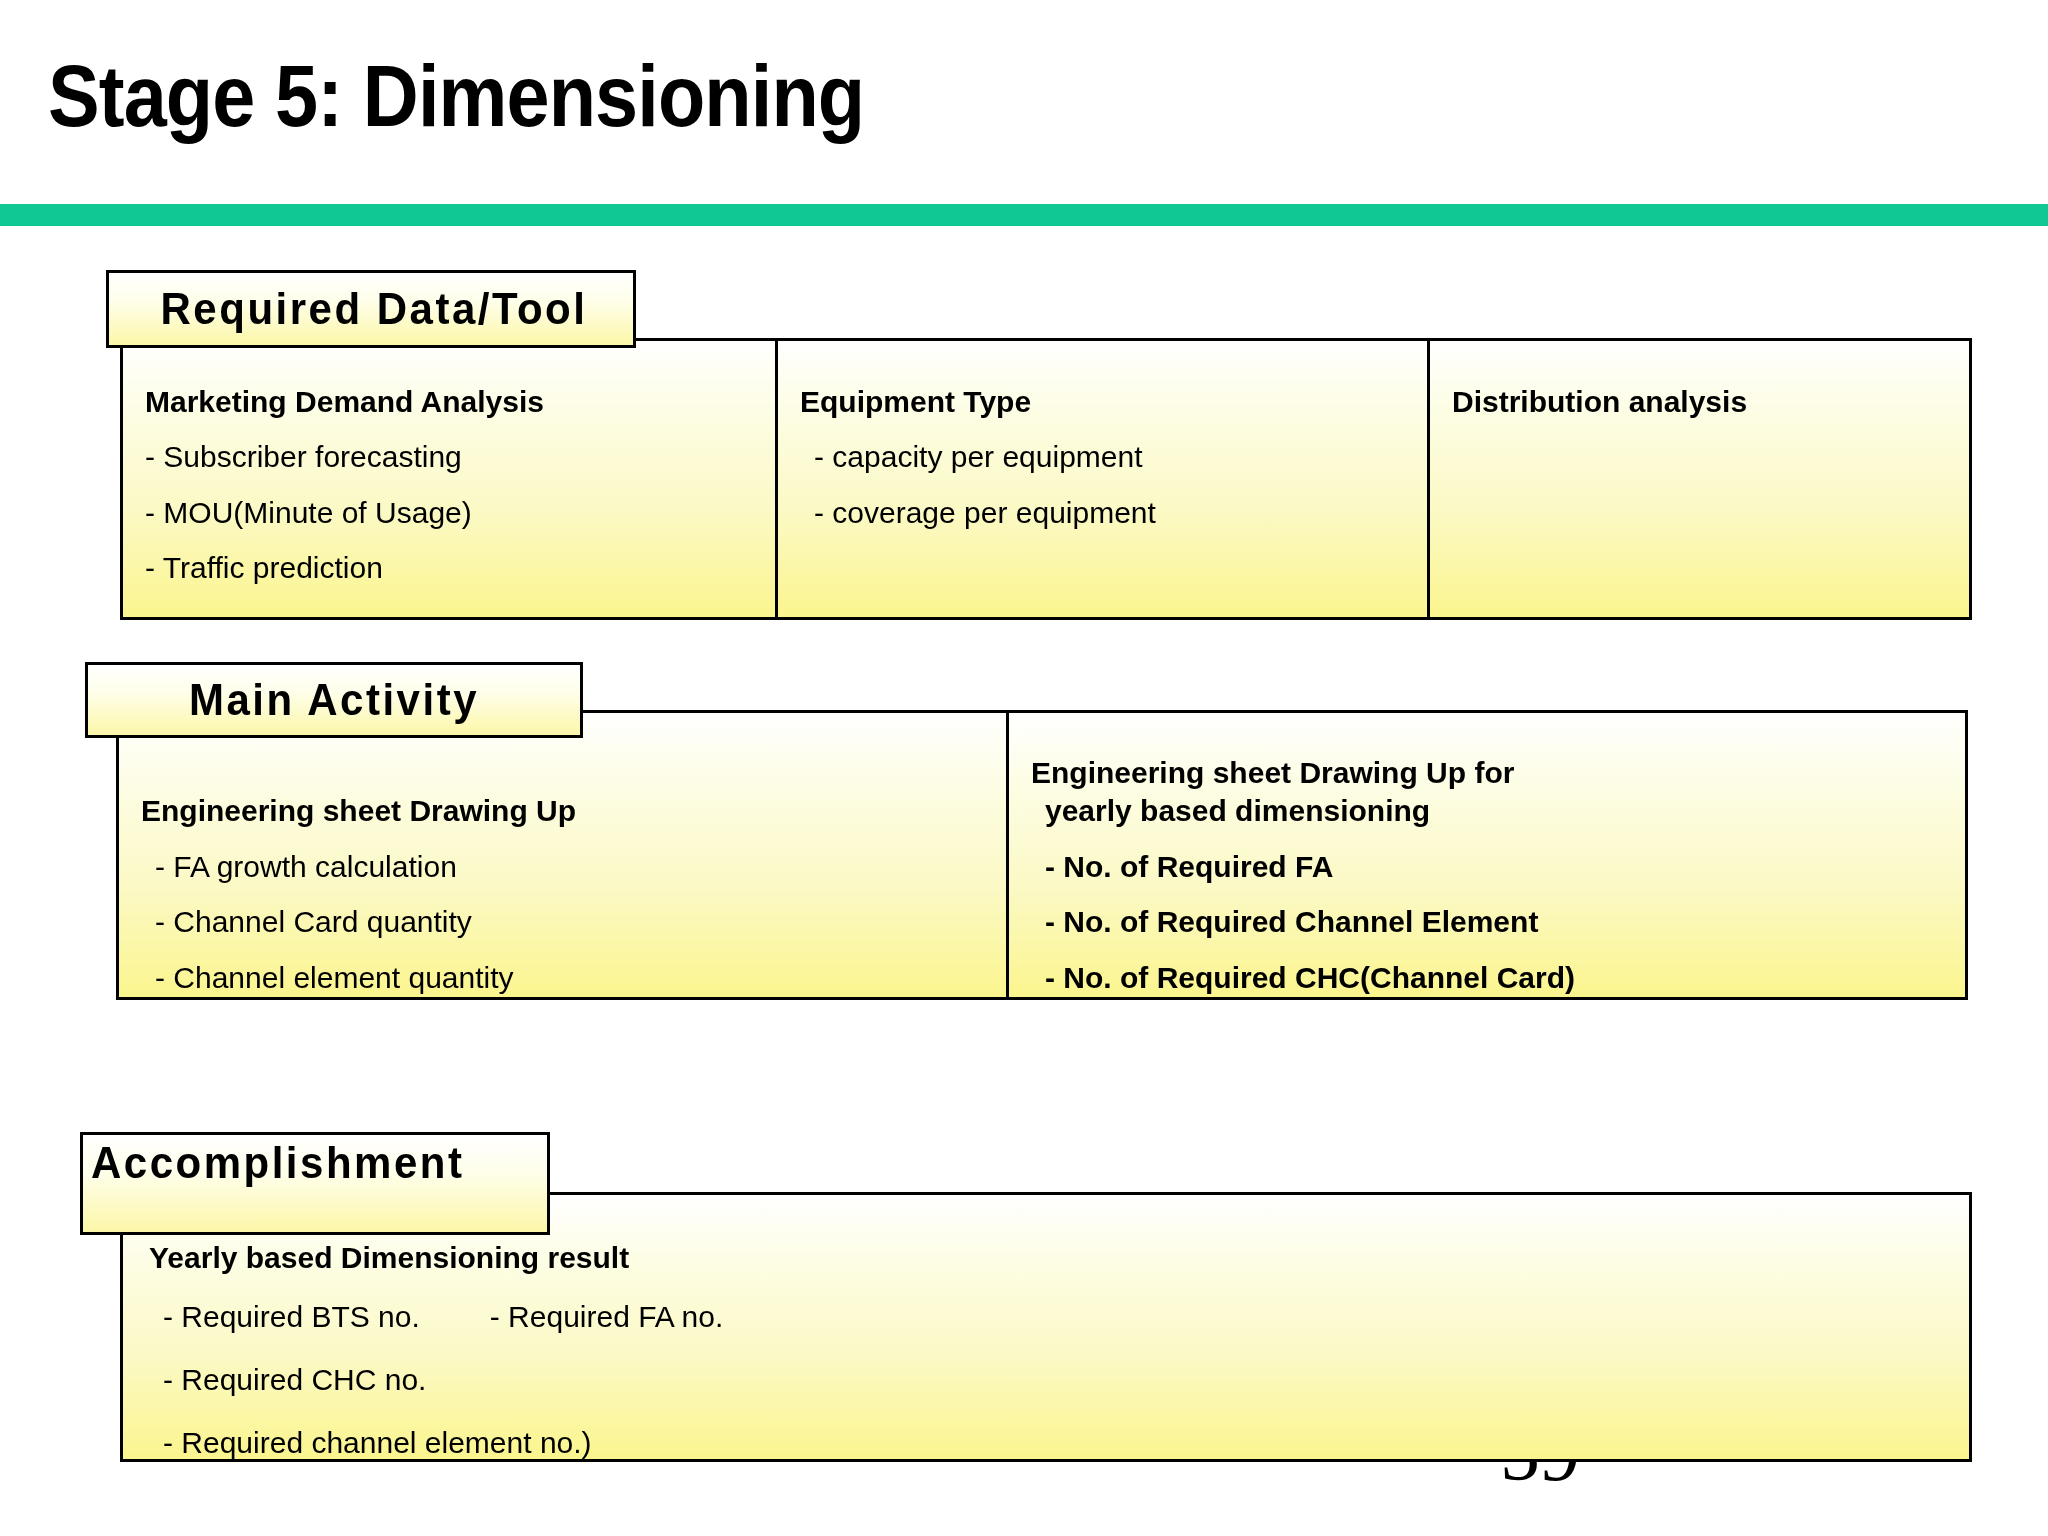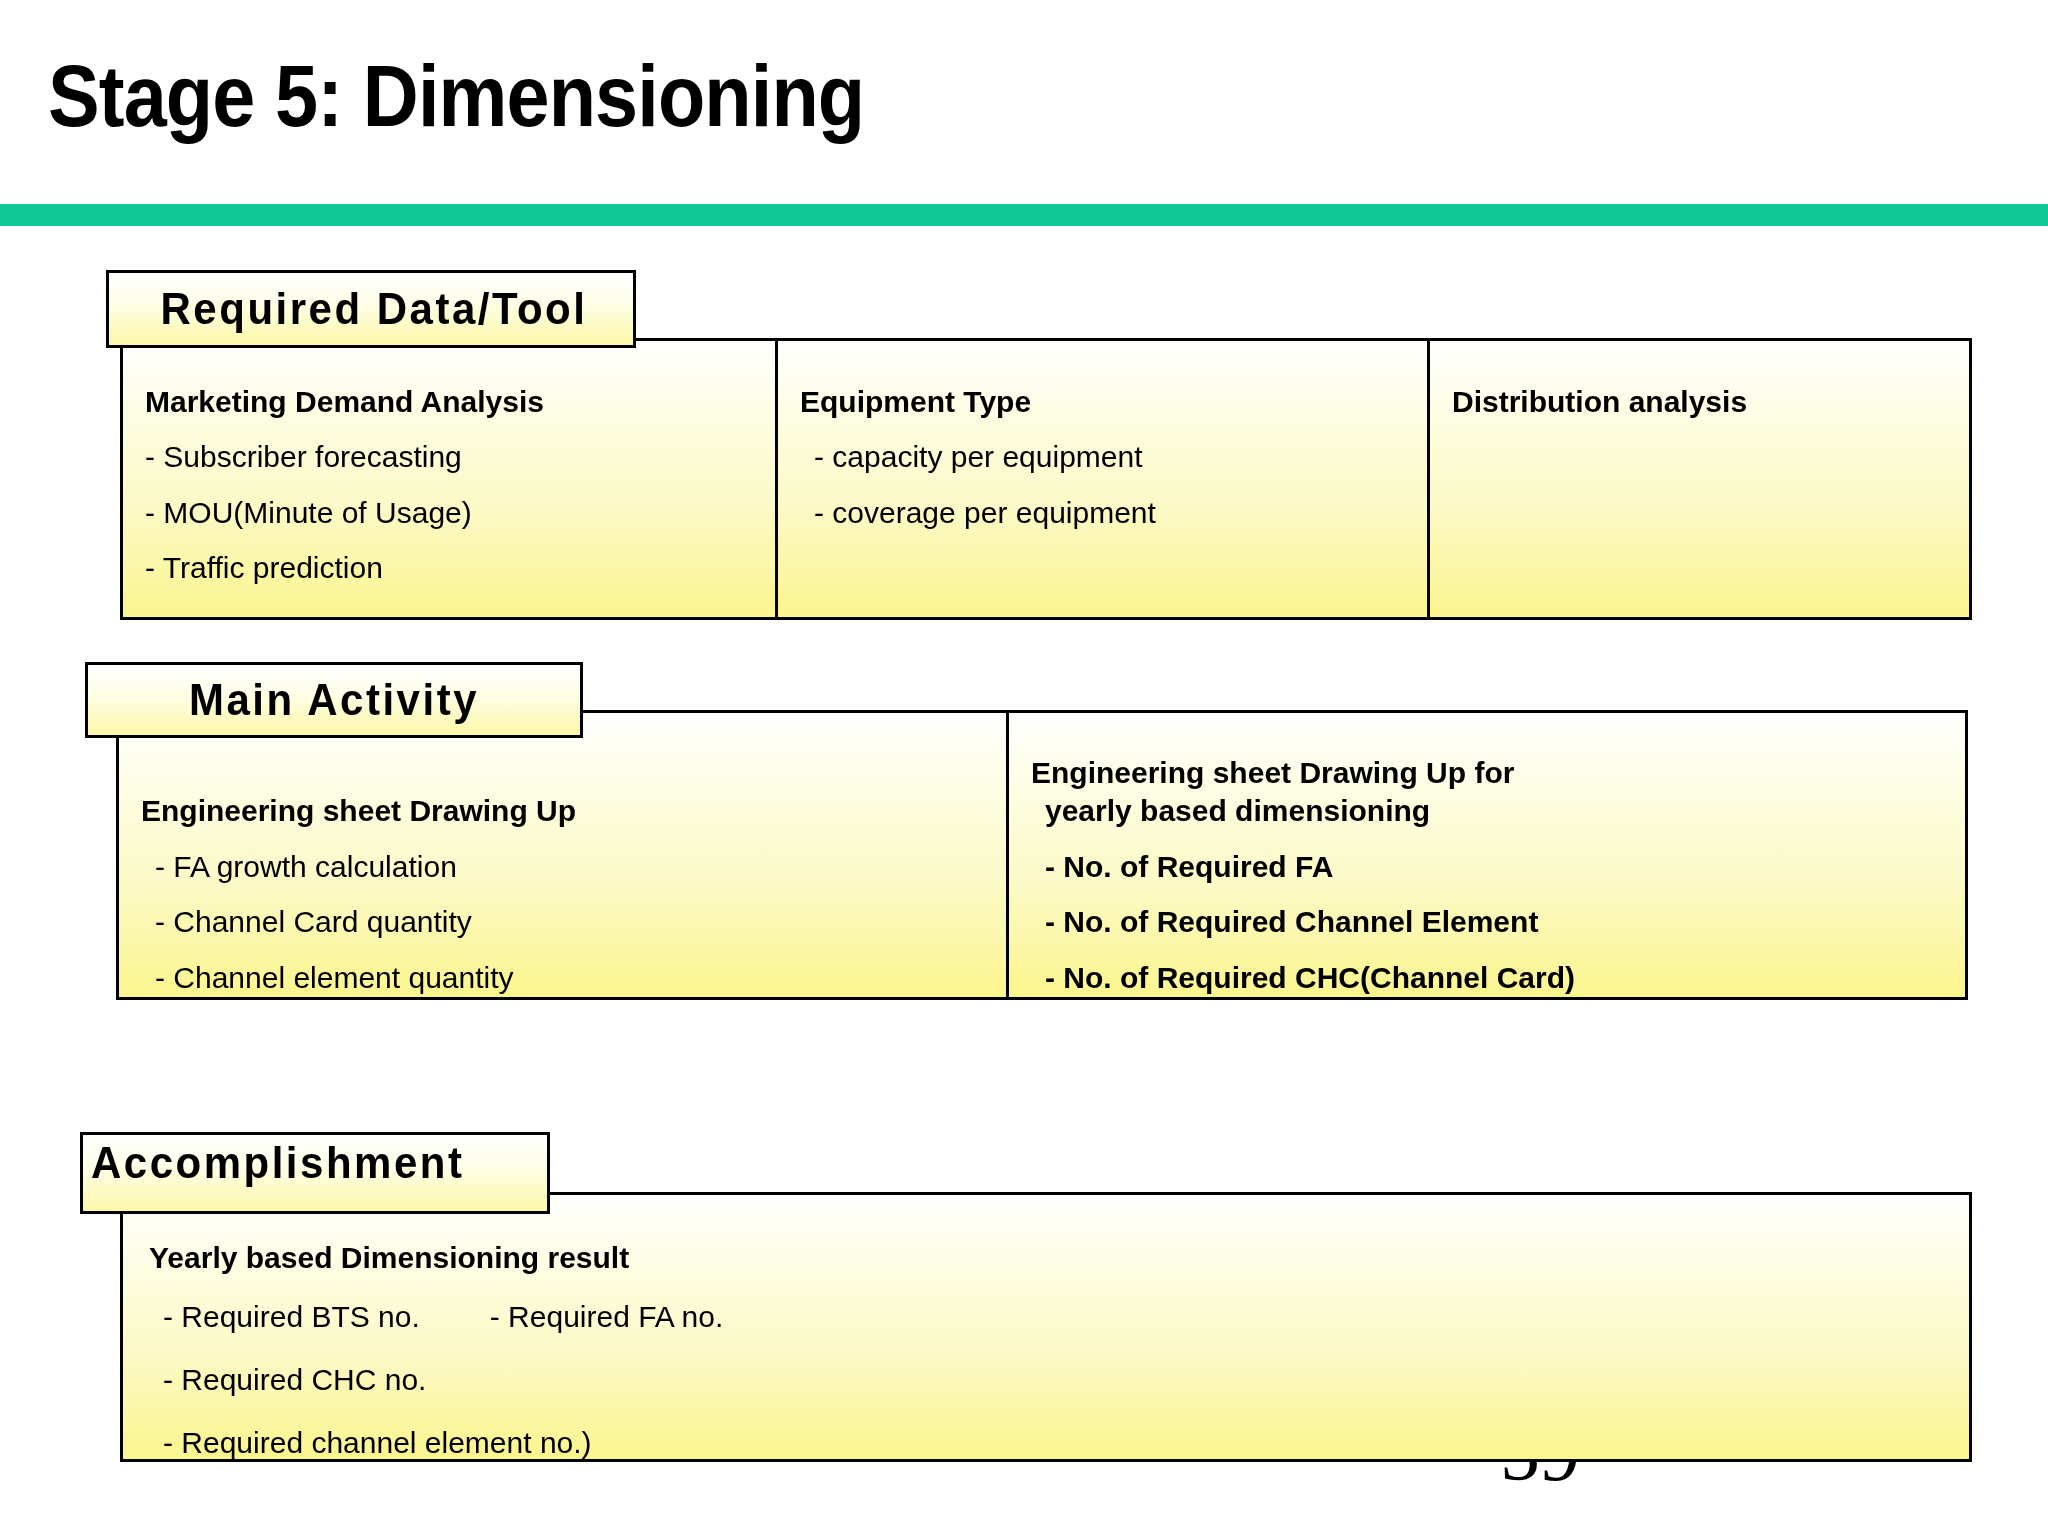--- a/index.html
+++ b/index.html
@@ -164,21 +164,21 @@
   }
   #col-accomp { flex: 1 1 auto; padding-top: 44px; padding-left: 26px; }
   #col-accomp .col-line { line-height: 1.52; }
   .result-row { display: flex; }
   .result-row .gap { display: inline-block; width: 70px; }
 
   #tab-accomp {
     left: 80px;
     top: 1132px;
     width: 470px;
-    height: 82px;
+    height: 103px;
   }
   #tab-accomp .label-tab-text {
     position: absolute;
     left: 8px;
     top: 4px;
   }
 </style>
 </head>
 <body>
 

